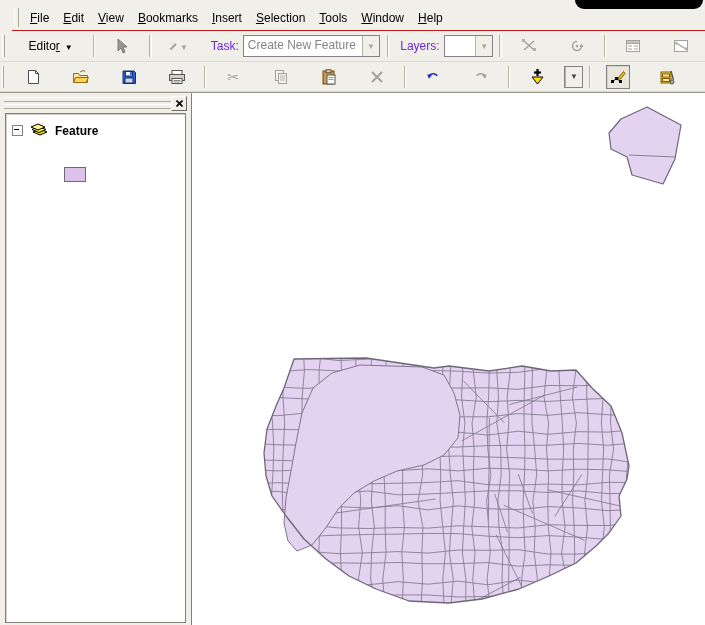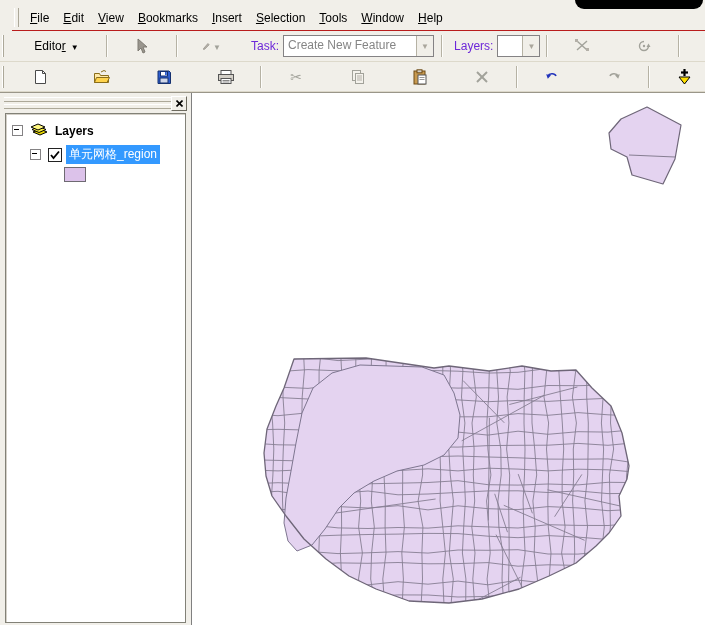--- a/index.html
+++ b/index.html
@@ -17,28 +17,28 @@
   .menu-item{padding:3px 7px;cursor:default;}
   .menu-item u{text-decoration:underline;}
   
   .toolbar{position:absolute;left:0;width:705px;display:flex;align-items:center;
        border-bottom:1px solid #ddd9cb;}
   #editor-toolbar{top:31px;height:30px;}
   #standard-toolbar{top:62px;height:29px;}
   .tb-grip{width:3px;height:22px;margin:0 5px 0 2px;border-left:1px solid #fff;border-right:1px solid #aca899;}
   .tb-sep{width:1px;height:22px;margin:0 3px;border-left:1px solid #b6b2a4;border-right:1px solid #fdfdfb;}
   .tb-btn{height:22px;min-width:22px;display:flex;align-items:center;justify-content:center;
-       border:1px solid transparent;margin:0 19px;}
+       border:1px solid transparent;margin:0 12px;}
   .tb-btn.pressed{border:1px solid #808080;background:#e9e7db;box-shadow:inset 1px 1px 0 #d8d5c8;}
   .tb-btn svg{display:block;}
   .glyph{font-size:14px;line-height:14px;}
   .gray{color:#a2a29a;}
   .lbl-gray{color:#6d28d9;margin:0 4px 0 8px;}
   .combo{display:flex;align-items:stretch;height:20px;background:#fff;border:1px solid #848284;}
-  .combo-text{flex:1;padding:2px 20px 0 4px;white-space:nowrap;overflow:hidden;font-size:12px;}
+  .combo-text{flex:1;padding:2px 6px 0 4px;white-space:nowrap;overflow:hidden;font-size:12px;}
   .combo-text.disabled{color:#858585;}
   .combo-btn{width:16px;background:#f1efe9;border-left:1px solid #b6b2a4;display:flex;
        align-items:center;justify-content:center;font-size:8px;color:#444;}
   .combo-btn.disabled{color:#aaa69c;}
   .editor-word{font-size:12px;padding:0 3px;}
   .dd-arrow{font-size:8px;margin:2px 2px 0 2px;color:#000;}
   .dd-arrow.gray{color:#a2a29a;}
   
   #main{position:absolute;left:0;top:92px;width:705px;height:533px;border-top:1px solid #9a9689;}
   #toc-panel{position:absolute;left:0;top:0;width:191px;height:533px;background:#f1efe9;
@@ -298,30 +298,21 @@
           </svg>
       </div>
       <div id="toc-tree">
         <div class="tree-row" style="left:6px;top:9px">
           <div class="expander"></div>
           <svg width="22" height="15" viewBox="0 0 22 15" style="margin-left:5px">
             <polygon points="5,9 12,6 19,9 12,12" fill="#e8d800" stroke="#000"></polygon>
             <polygon points="4,6.5 11,3.5 18,6.5 11,9.5" fill="#f6ec40" stroke="#000"></polygon>
             <polygon points="3,4 10,1 17,4 10,7" fill="#fff780" stroke="#000"></polygon>
           </svg>
-          <span class="root-label">Layers</span>
-        </div>
-        <div class="tree-row" style="left:24px;top:31px">
-          <div class="expander"></div>
-          <div class="chk" style="margin-left:7px">
-            <svg width="12" height="12" viewBox="0 0 12 12">
-              <polyline points="2,6 4.5,9 10,2.5" fill="none" stroke="#000" stroke-width="1.8"></polyline>
-            </svg>
-          </div>
-          <span class="layer-label" id="layer-name" style="background: rgb(51, 153, 255);">单元网格_region</span>
+          <span class="root-label">Feature</span>
         </div>
         <div class="tree-row" style="left:58px;top:53px">
           <div class="swatch" id="layer-swatch" style="background: rgb(220, 194, 234);"></div>
         </div>
       </div>
     </div>
     <div id="map-area">
       <svg id="map-svg" width="513" height="533" viewBox="0 0 513 533">
           <defs>
             <clipPath id="blobClip">

